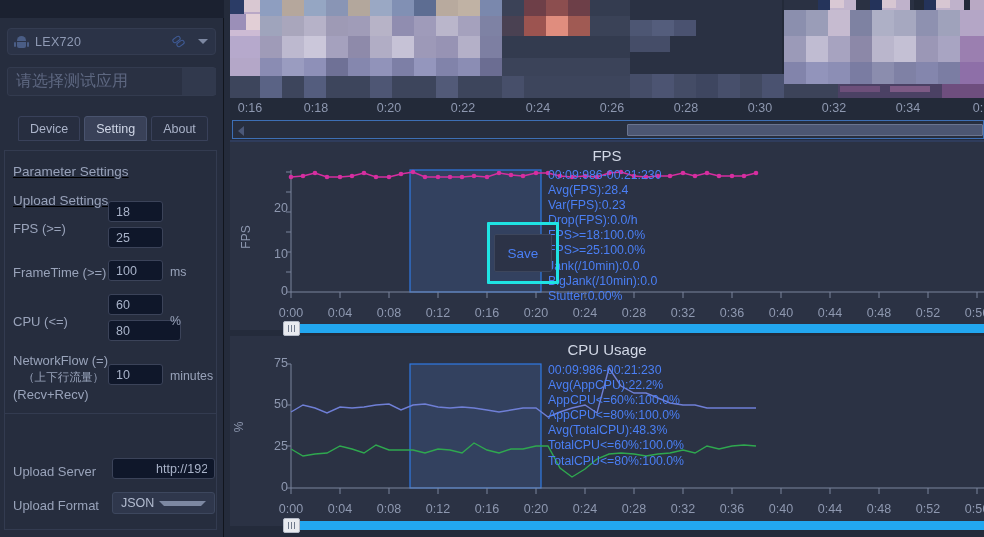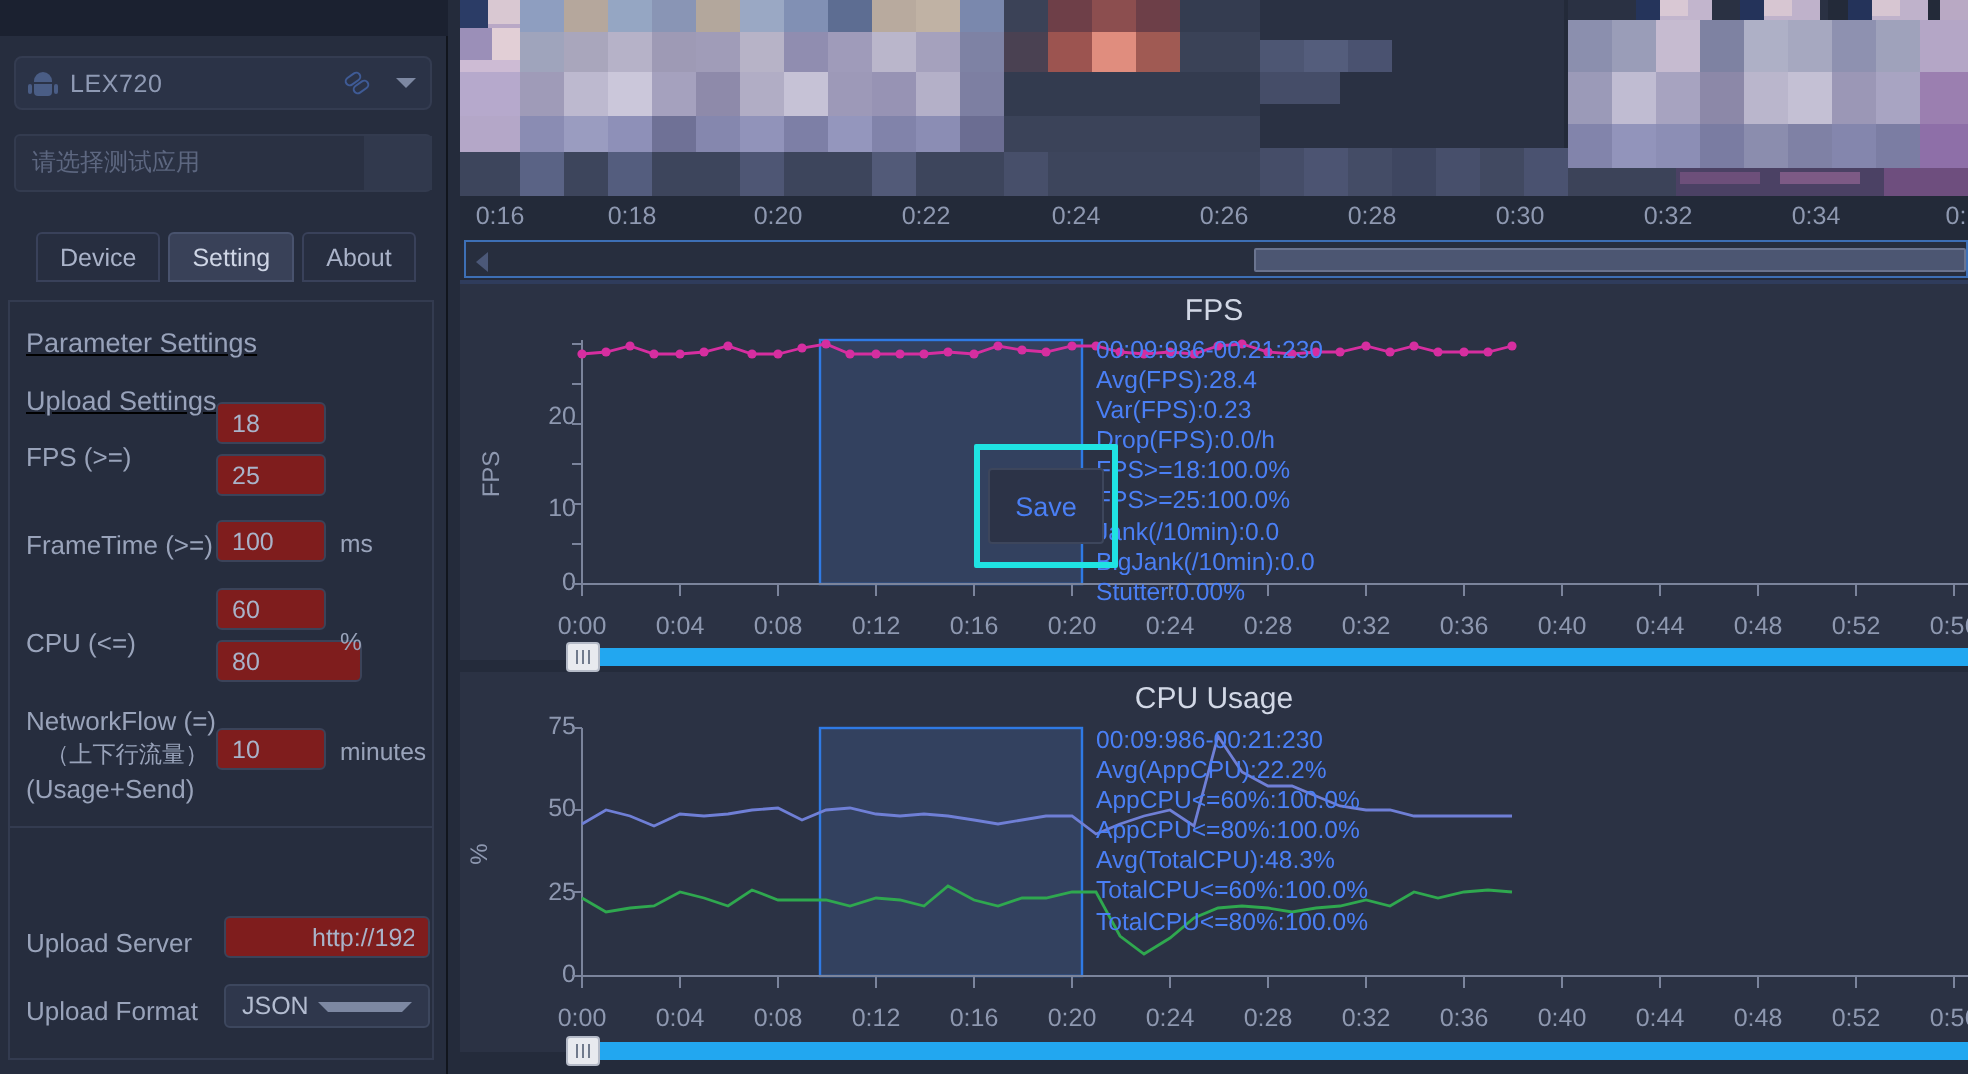--- a/index.html
+++ b/index.html
@@ -64,21 +64,21 @@
   }
 
   .app-select {
     position: absolute; left: 7px; top: 67px;
     width: 209px; height: 29px;
     background: #2a3143;
     border: 1px solid #333b4f;
     border-radius: 3px;
     display:flex; align-items:center; padding: 0 8px;
   }
-  .app-placeholder { color:#5d6780; font-size: 12px; }
+  .app-placeholder { color:#5d6780; font-size: 16px; }
   .app-shade {
     position:absolute; left:182px; top:68px; width:34px; height:27px;
     background:#31394d;
   }
 
   
   #tabs { position: absolute; left: 18px; top: 116px; display: flex; gap: 4px; }
   .tab {
     height: 25px; padding: 0 11px; line-height: 25px;
     font-size: 12.5px; color: #aab3c9;
@@ -95,21 +95,21 @@
   }
   .section-title {
     color: #98a2ba; font-size: 13.5px; padding: 13px 0 0 8px;
   }
   .flabel {
     position:absolute; color:#99a3ba; font-size: 13px; white-space: nowrap;
   }
   .fsub { font-size: 11.6px; }
   .finput {
     position:absolute;
-    background:#7f1d1d; border:1px solid #3b4359; border-radius:3px;
+    background:#0f172a; border:1px solid #3b4359; border-radius:3px;
     color:#a9b3c9; font-size:12.5px;
     padding: 2px 7px; height: 21px; line-height: 16px;
     font-family: "Liberation Sans", sans-serif;
     outline: none;
   }
   .funit { position:absolute; color:#99a3ba; font-size:12.3px; }
   .divider {
     position:absolute; left:0; width:211px; height:1px; background:#333b50;
   }
   .sel-box {
@@ -230,21 +230,21 @@
       <input class="finput" style="left: 103px; top: 109px; width: 55px;" value="100">
       <span class="funit" style="left:165px; top:114px;">ms</span>
 
       <span class="flabel" style="left:8px; top:163px;">CPU (&lt;=)</span>
       <input class="finput" style="left: 103px; top: 143px; width: 55px;" value="60">
       <input class="finput" style="left: 103px; top: 169px; width: 73px;" value="80">
       <span class="funit" style="left:165px; top:163px;">%</span>
 
       <span class="flabel" style="left:8px; top:202px;">NetworkFlow (=)</span>
       <span class="flabel fsub" style="left:18px; top:219px;">（上下行流量）</span>
-      <span class="flabel" style="left:8px; top:236px;">(Usage+Send)</span>
+      <span class="flabel" style="left:8px; top:236px;">(Recv+Recv)</span>
       <input class="finput" style="left: 103px; top: 213px; width: 55px;" value="10">
       <span class="funit" style="left:165px; top:218px;">minutes</span>
 
       <div class="divider" style="top:262px;"></div>
 
       <div class="section-title" style="padding-top:14px;">Upload Settings</div>
 
       <span class="flabel" style="left:8px; top:313px;">Upload Server</span>
       <input class="finput" style="left: 107px; top: 307px; width: 103px; padding-left: 43px;" value="http://192.168.8">
 

